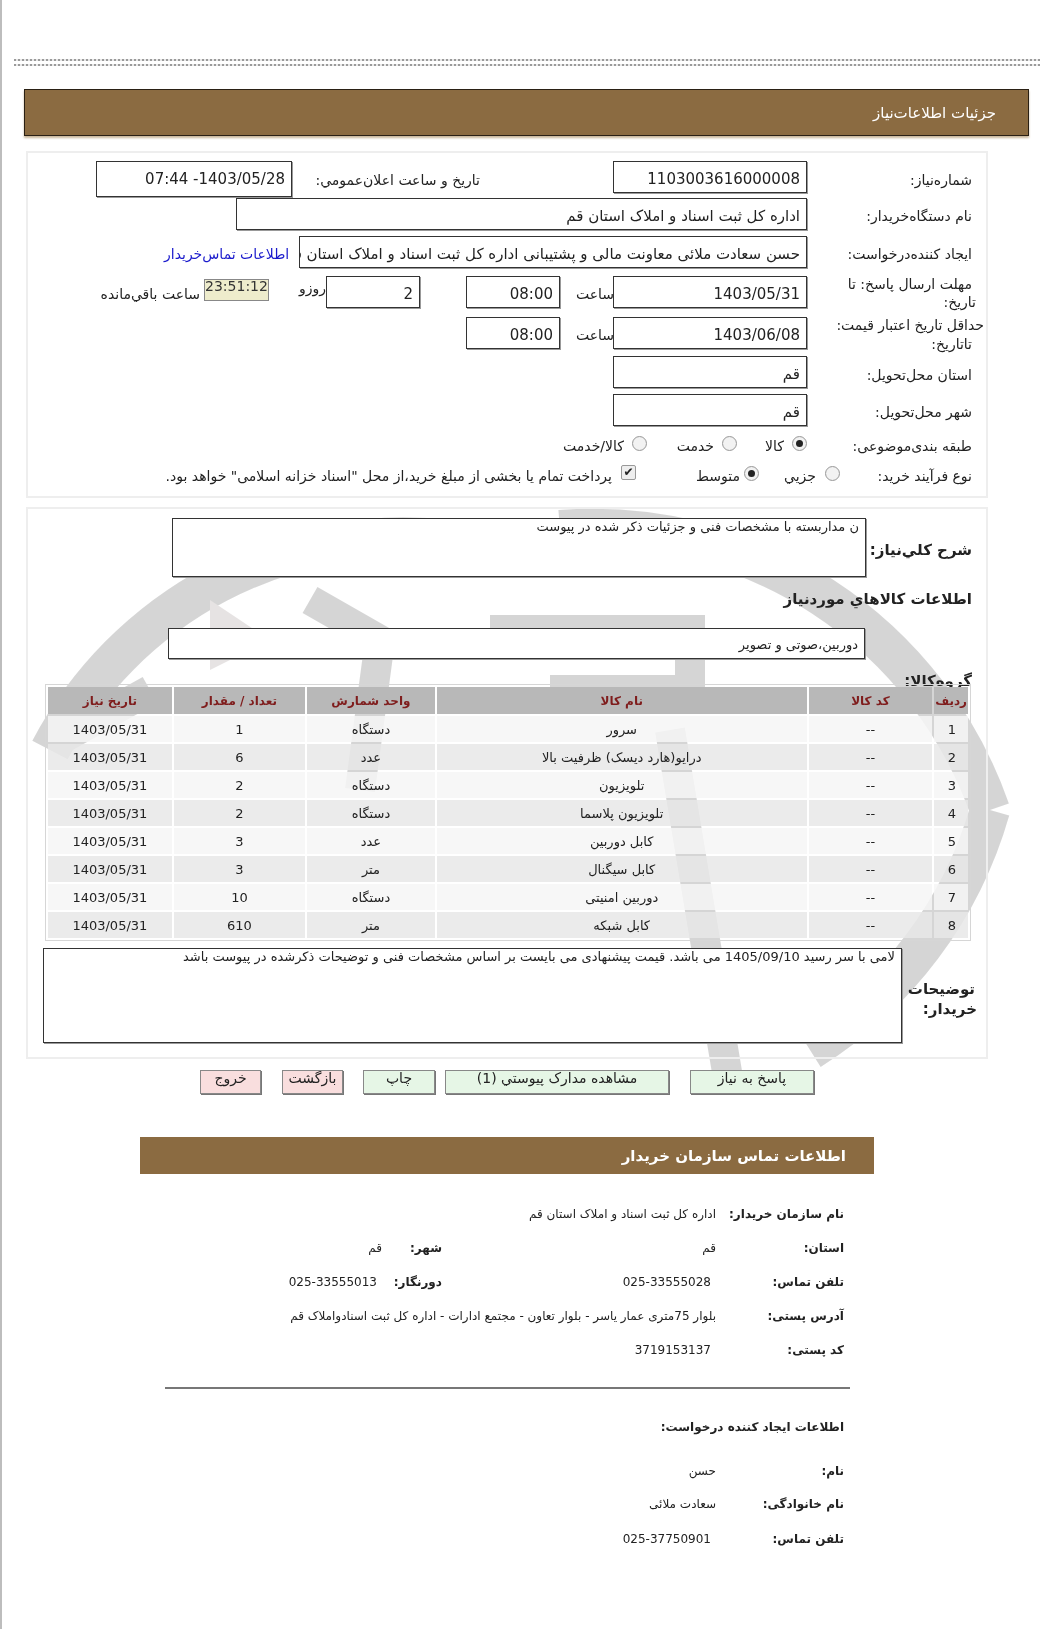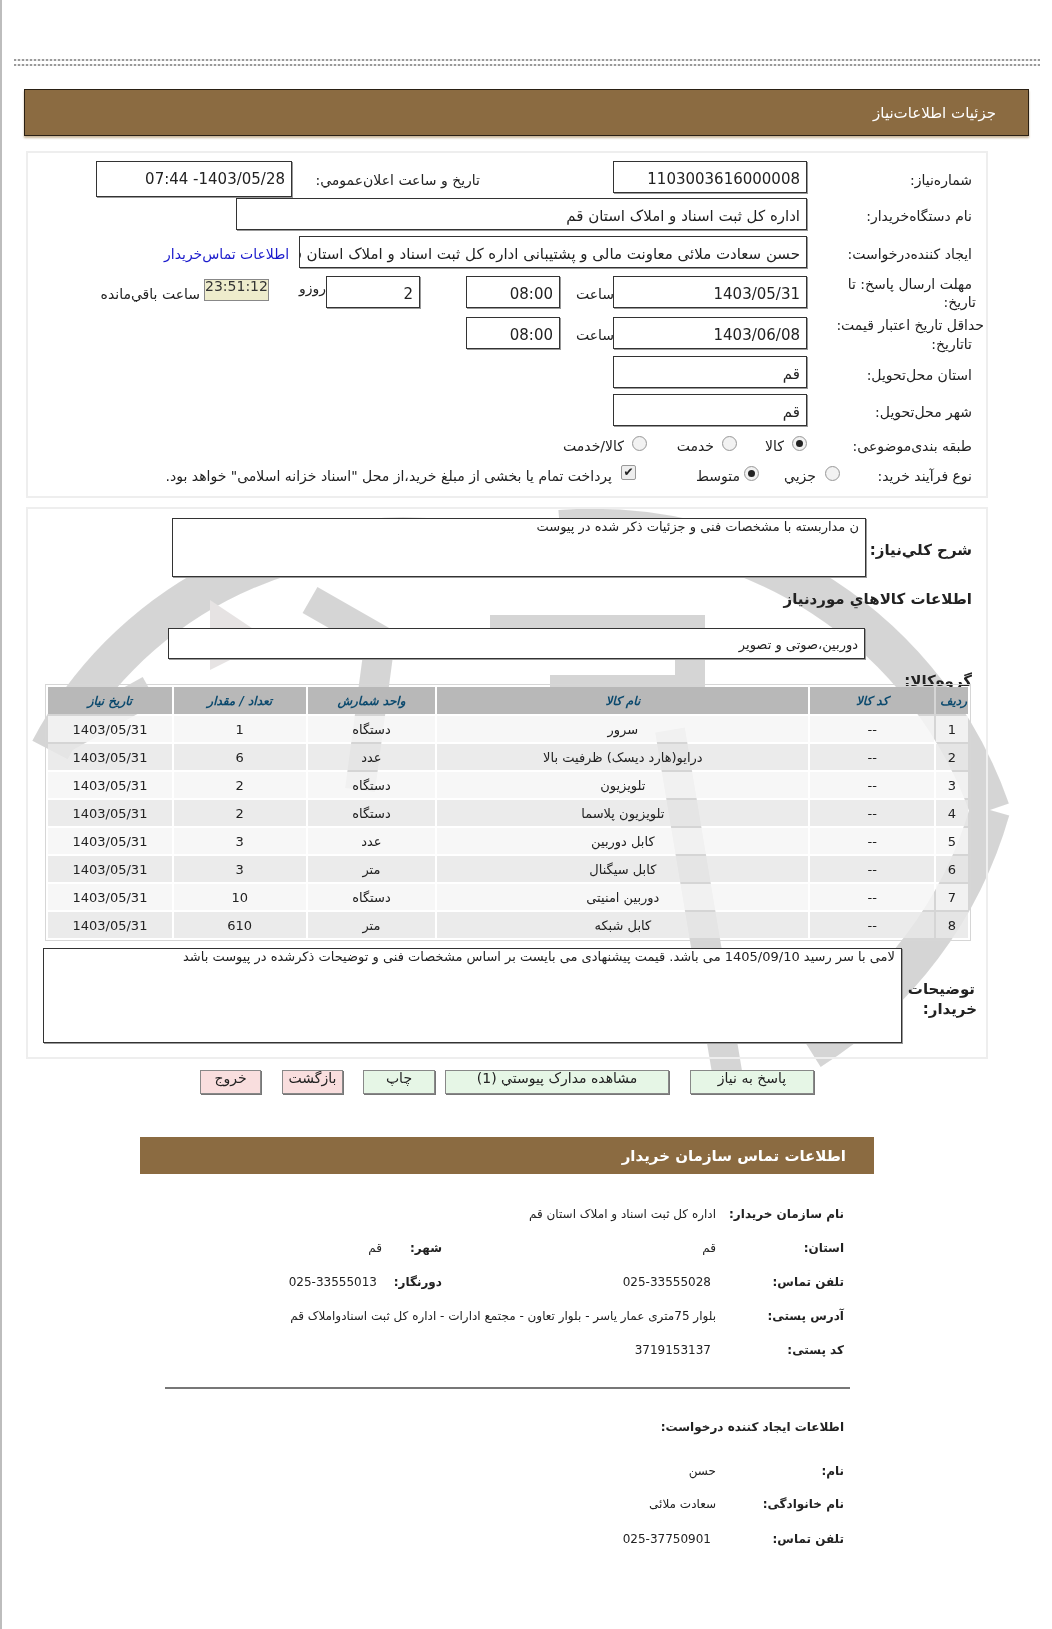--- a/index.html
+++ b/index.html
@@ -23,21 +23,21 @@
   .link { position: absolute; color: #1a1acc; font-size: 14px; direction: rtl; white-space: nowrap; }
   .radio { position: absolute; width: 15px; height: 15px; border-radius: 50%; border: 1px solid #999;
     background: radial-gradient(circle, #f2f2f2 0 60%, #d8d8d8 100%); }
   .radio.on::after { content: ""; position: absolute; left: 3px; top: 3px; width: 7px; height: 7px; border-radius: 50%; background: #222; }
   .check { position: absolute; width: 15px; height: 15px; border: 1px solid #999; border-radius: 2px; background: #eee;
     font-size: 12px; line-height: 13px; text-align: center; color: #222; }
   .watermark { position: absolute; left: 30px; top: 490px; width: 990px; height: 600px; pointer-events: none; opacity: 0.35; }
   .sec-title { position: absolute; font-weight: bold; font-size: 15px; direction: rtl; white-space: nowrap; }
   table.items { position: absolute; left: 45px; top: 684px; width: 926px; border-collapse: separate; border-spacing: 2px;
     border: 1px solid #d6d6d6; background: transparent; direction: rtl; font-size: 13px; }
-  table.items th { background: #b8b8b8; height: 27px; font-weight: bold; font-size: 12px; color: #0c4a6e; font-style: italic; }
+  table.items th { background: #b8b8b8; height: 27px; font-weight: bold; font-size: 12px; color: #7f1d1d; }
   table.items td { height: 26px; text-align: center; color: #222; }
   table.items tr:nth-child(odd) td { background: rgba(246,246,246,0.85); }
   table.items tr:nth-child(even) td { background: rgba(232,232,232,0.85); }
   table.items td.rd { text-align: right; padding-right: 12px; }
   .btn { position: absolute; height: 24px; border: 1px solid #888; font-size: 14px; text-align: center; line-height: 14px; overflow: hidden; direction: rtl; box-shadow: 1px 1px 0 #777; }
   .btn.green { background: #e6f6e6; }
   .btn.red { background: #f9dede; }
   .contact-bar { position: absolute; left: 140px; top: 1137px; width: 734px; height: 37px; background: #8b6b41; }
   .contact-title { position: absolute; right: 28px; top: 10px; color: #fff; font-size: 15px; font-weight: bold; }
   .ck { position: absolute; font-size: 12px; font-weight: bold; direction: rtl; white-space: nowrap; }

